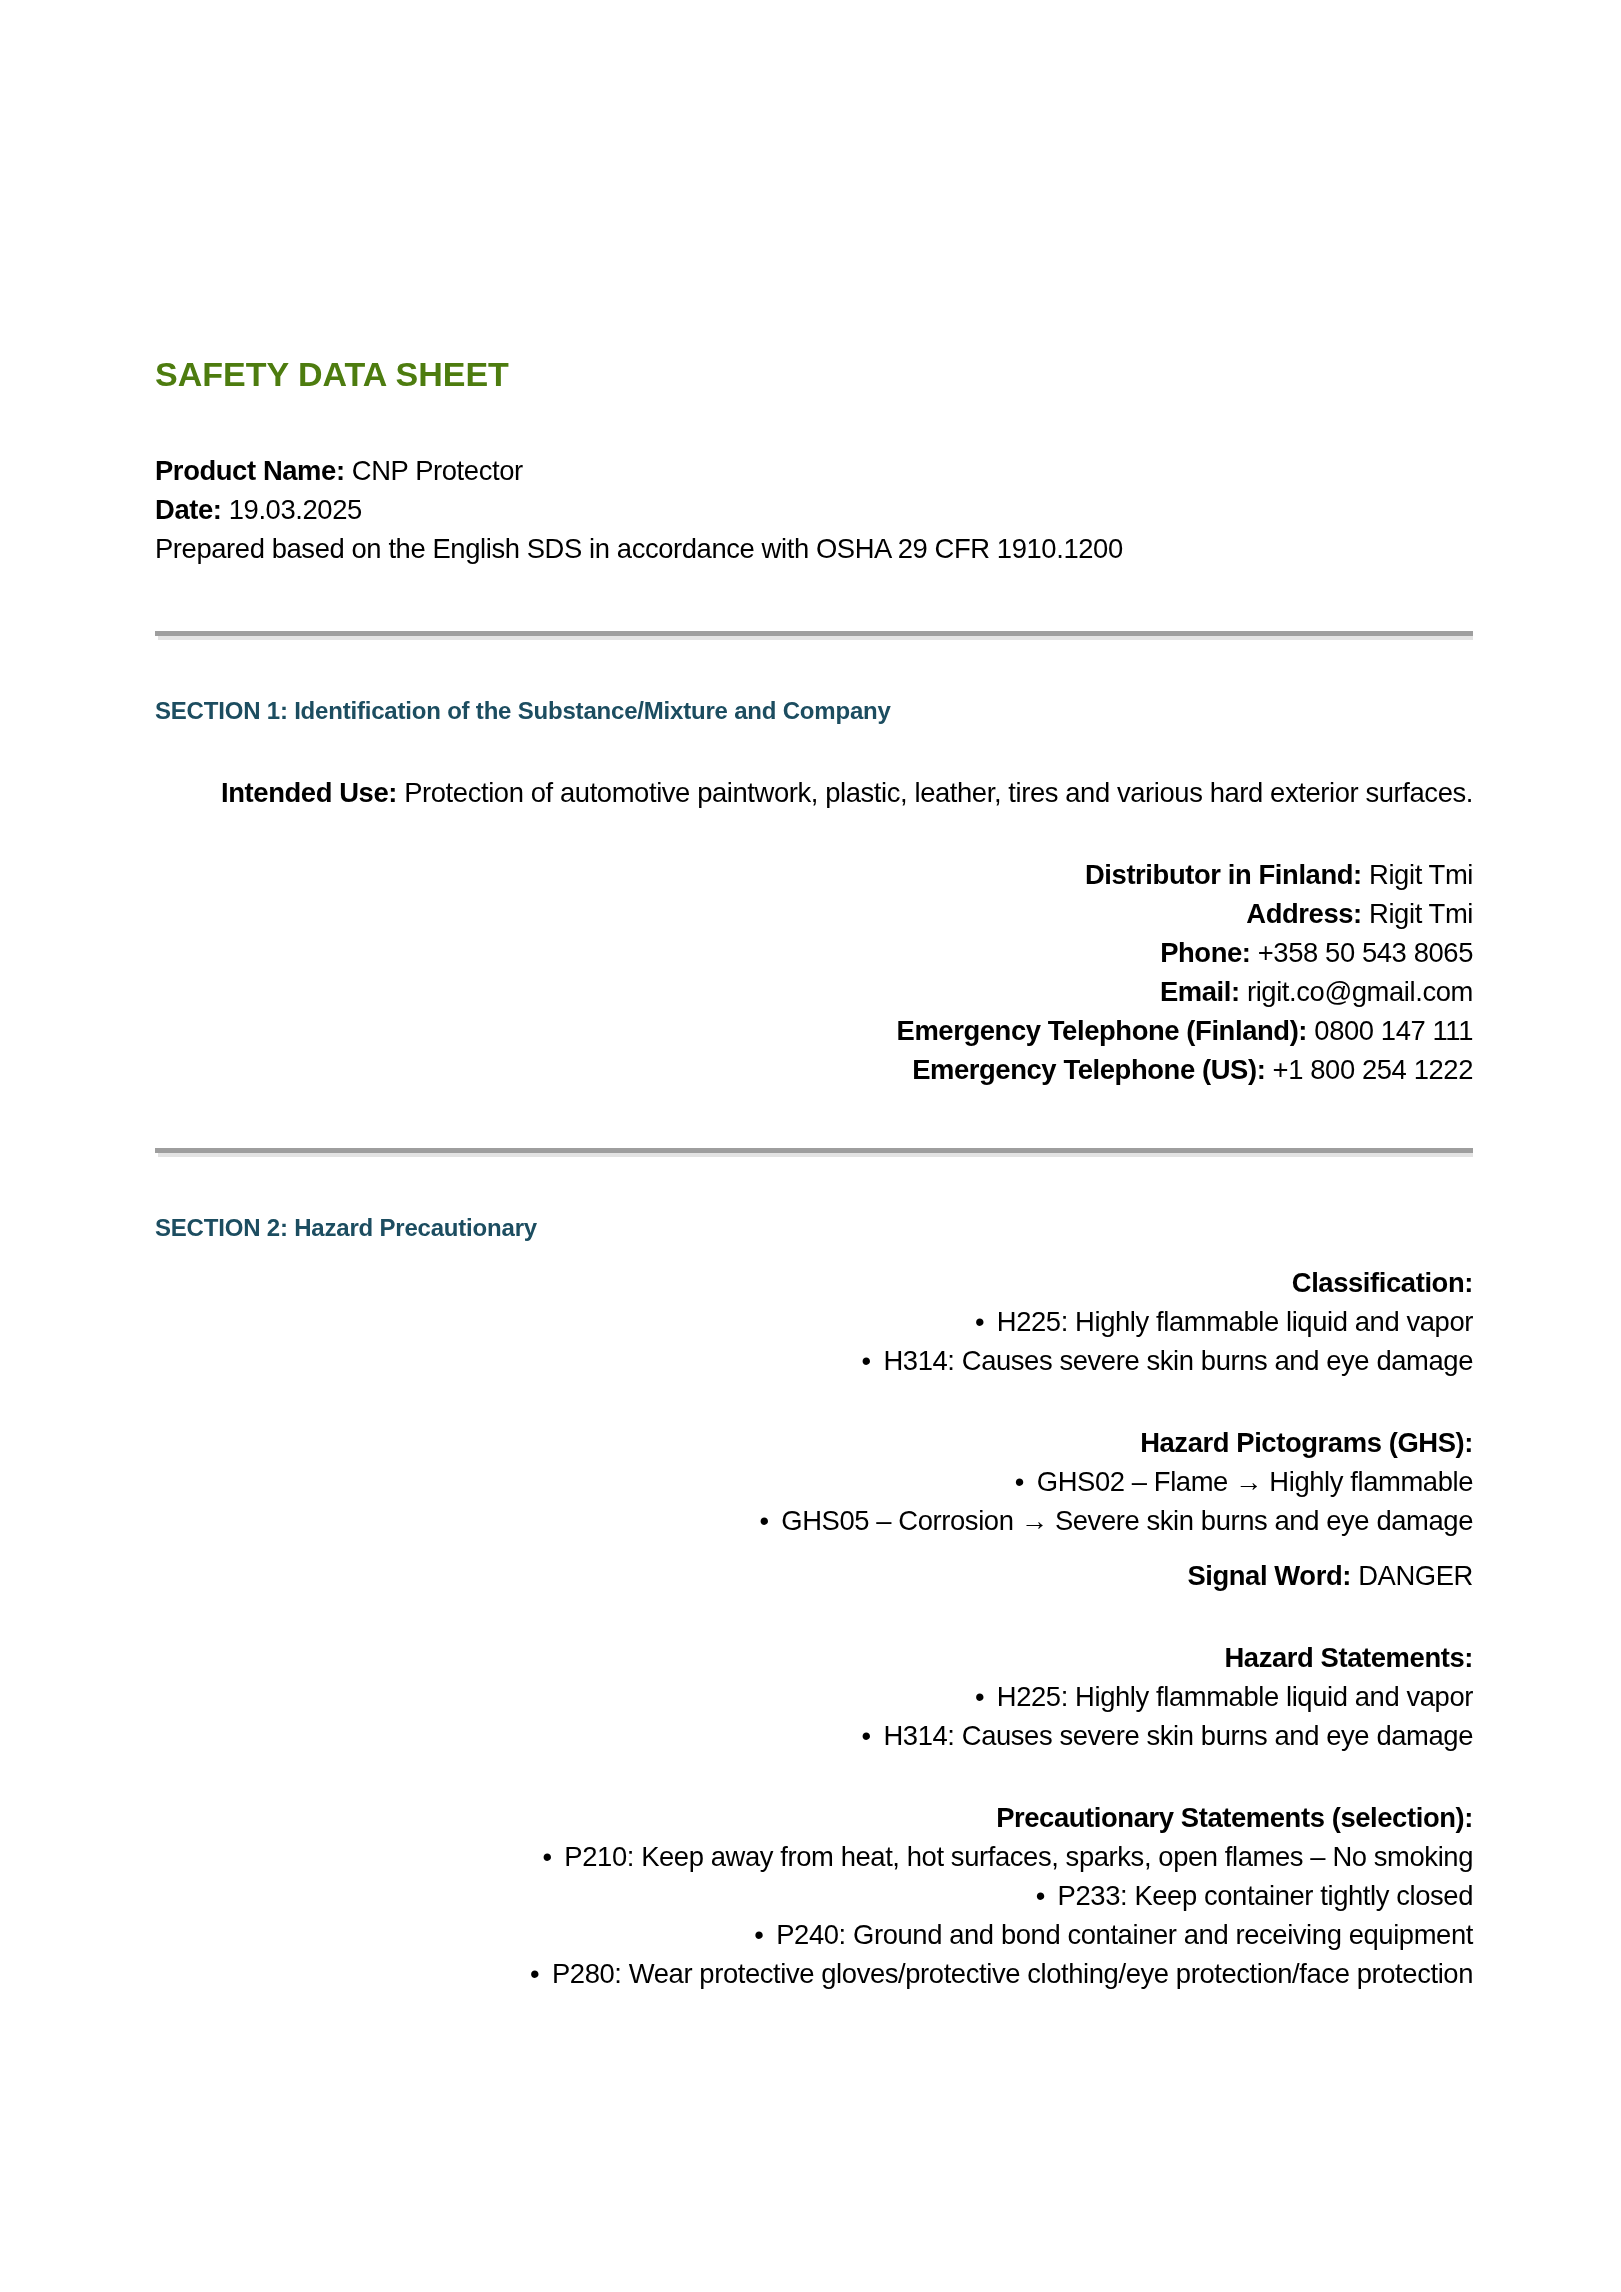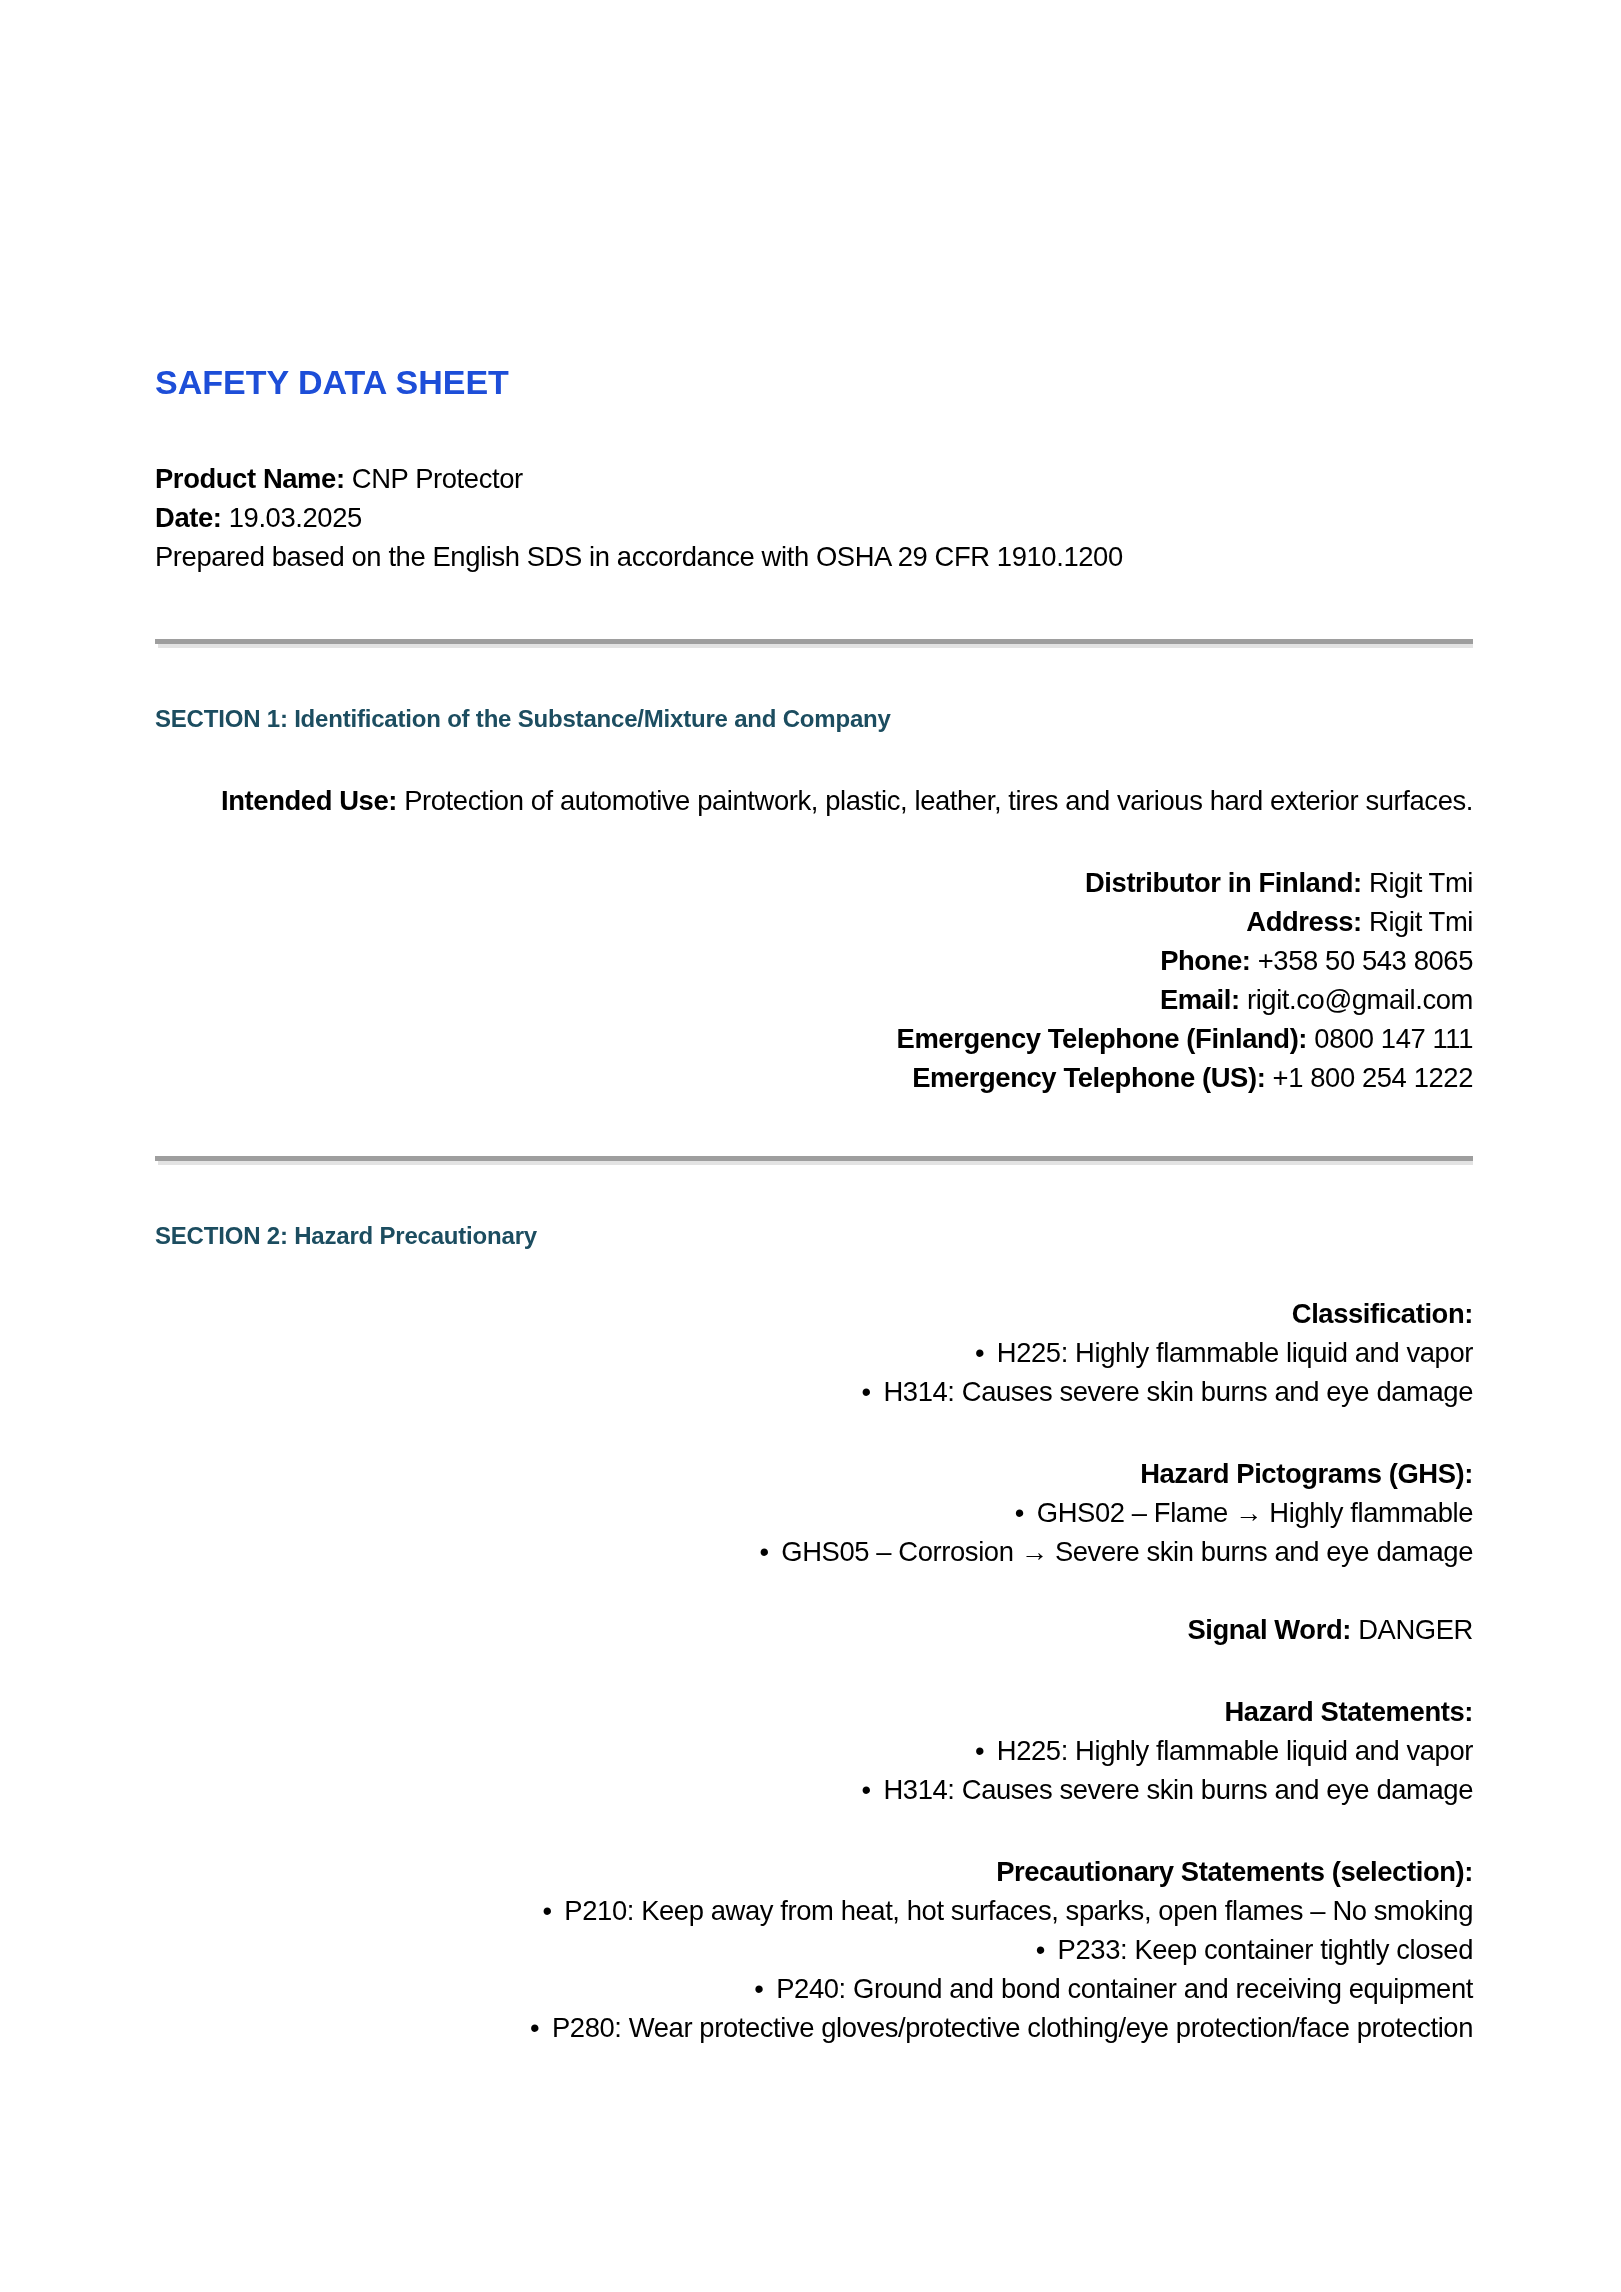--- a/index.html
+++ b/index.html
@@ -14,44 +14,44 @@
     font-size: 27.4px;
     line-height: 39px;
     letter-spacing: -0.4px;
     color: #000000;
     overflow: hidden;
   }
   p { margin: 0; }
   strong { font-weight: bold; }
 
   h1.doc-title {
-    margin: 16px 0 55px 0;
+    margin: 8px 0 55px 0;
     font-size: 34px;
     line-height: 43px;
     font-weight: bold;
     letter-spacing: 0;
-    color: #1d4ed8;
+    color: #4d7c0f;
   }
 
   .divider { margin-top: 63px; }
   .divider.second { margin-top: 59px; }
   .divider .bar-dark { height: 4.9px; background: #9e9e9e; }
   .divider .bar-light { height: 3.9px; background: #e3e3e3; margin-left: 2.9px; }
 
   h2.section-heading {
     margin: 51px 0 0 0;
     font-size: 24px;
     line-height: 39px;
     font-weight: bold;
     letter-spacing: -0.2px;
     color: #1c4d60;
   }
 
   .block { margin-top: 43px; text-align: right; }
-  .block.tight { margin-top: 39px; }
+  .block.tight { margin-top: 16px; }
 
   .bullet-row .bullet-char { margin-right: 12.7px; }
 </style>
 </head>
 <body>
 
 <div class="page">
 
   <h1 class="doc-title">SAFETY DATA SHEET</h1>
 

